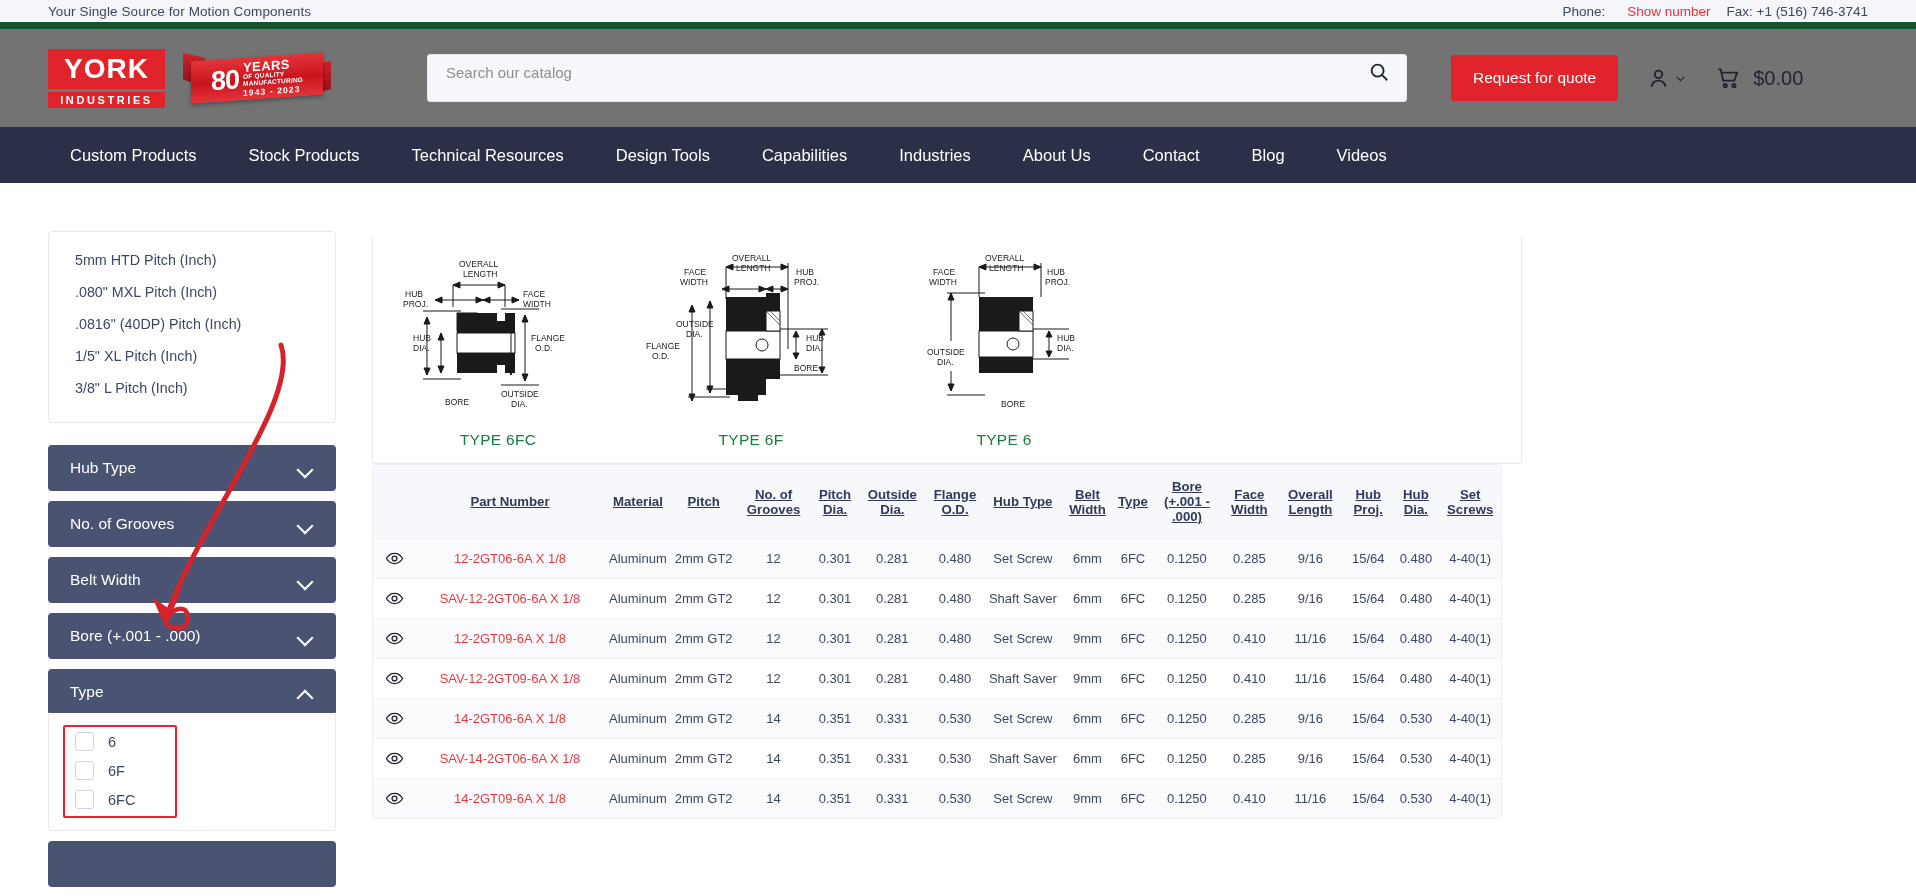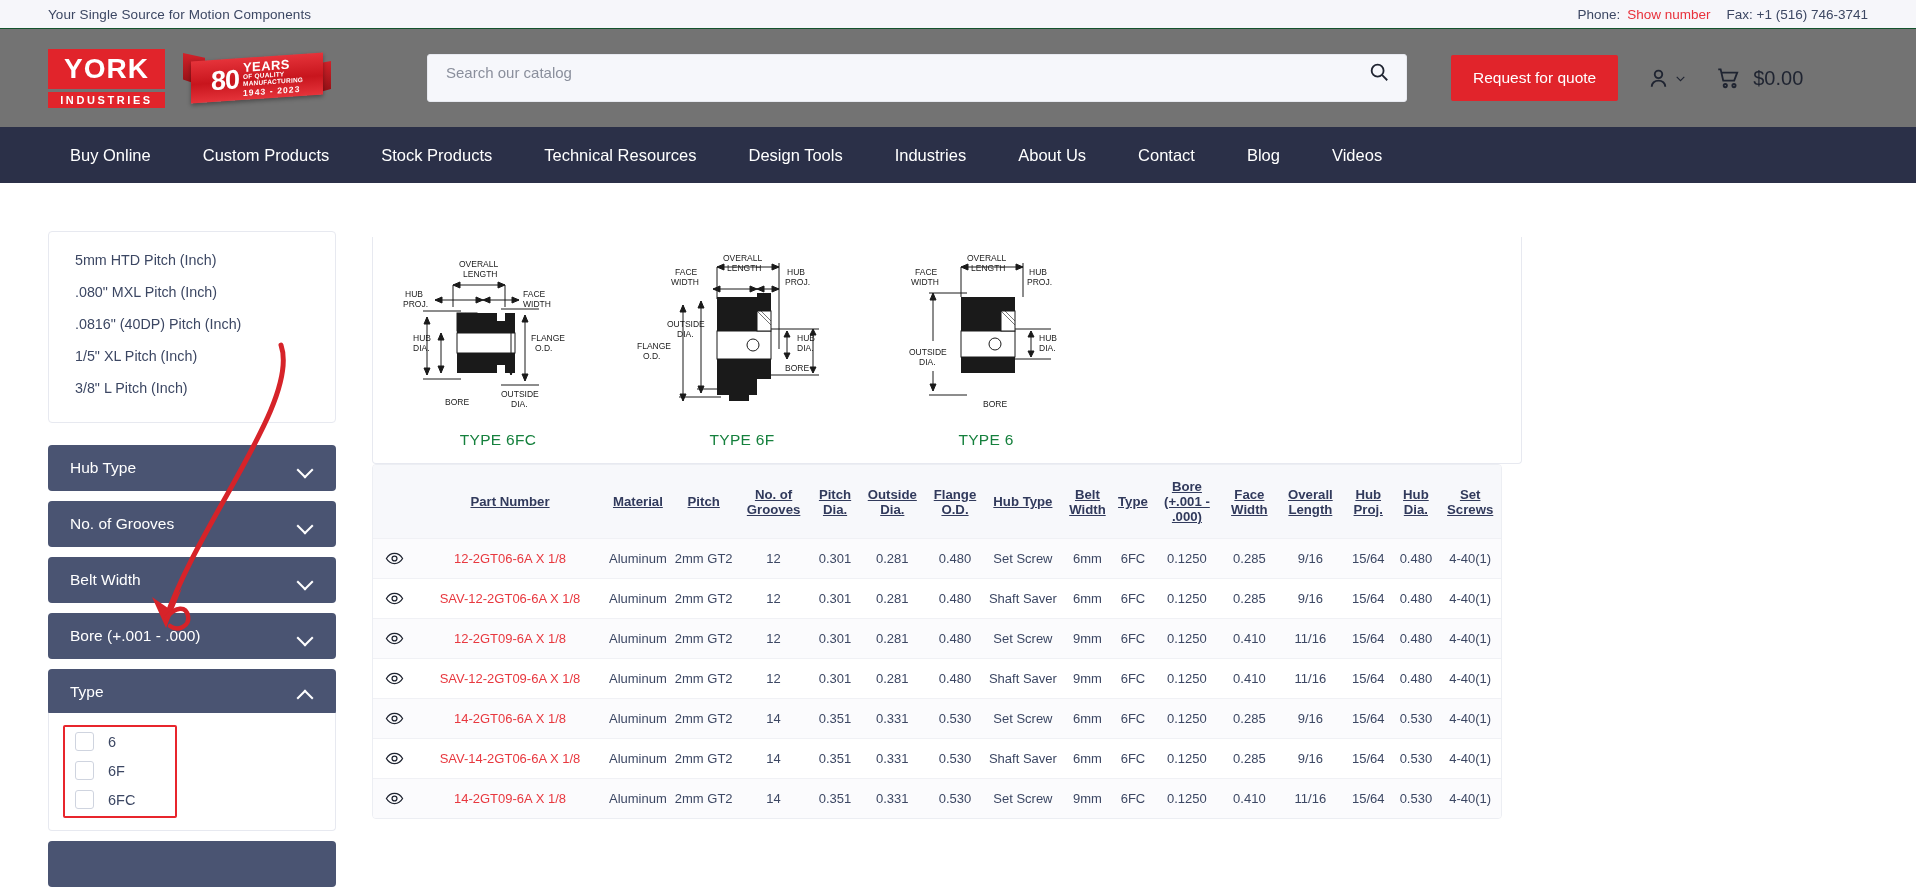--- a/index.html
+++ b/index.html
@@ -8,31 +8,31 @@
     overflow: hidden;
     background: #ffffff;
     font-family: "Liberation Sans", sans-serif;
     color: #333;
   }
 
   
   .topbar {
     height: 29px;
     background: #f6f6fa;
-    border-bottom: 1px solid #14532d;
+    border-bottom: 7px solid #14532d;
     display: flex;
     align-items: center;
     justify-content: space-between;
     padding: 0 48px 0 48px;
     font-size: 13.5px;
     color: #3c4763;
   }
   .topbar-left { letter-spacing: .1px; }
   .topbar-right { display: flex; align-items: center; gap: 16px; }
-  .phone-group { display: flex; align-items: center; gap: 7px; }
+  .phone-group { display: flex; align-items: center; gap: 22px; }
   .show-number { color: #e8313b; cursor: pointer; }
 
   
   .header {
     height: 98px;
     background: #737373;
     display: flex;
     align-items: center;
     padding: 0 48px;
     gap: 0;
@@ -181,21 +181,21 @@
 
   
   .main { flex: 1; min-width: 0; padding-top: 6px; }
   .diagram-card {
     border: 1px solid #e7e9f0; border-top: none;
     border-radius: 0 0 4px 4px;
     padding: 8px 0 14px 0;
     background: #fff;
     width: 1150px;
   }
-  .diagrams { display: flex; gap: 6px; padding-left: 6px; }
+  .diagrams { display: flex; gap: 15px; padding-left: 6px; }
   .diag { width: 238px; text-align: center; }
   .diag svg { display: block; margin: 0 auto; }
   .diag-cap {
     font-size: 15.5px; color: #15803d; letter-spacing: .3px;
     margin-top: 6px; font-family: "Liberation Sans", sans-serif;
   }
   .prodcount { font-size: 15px; color: #3c4763; margin: 34px 0 18px 2px; }
 
   
   .tablewrap { border: 1px solid #eceef3; border-radius: 4px; overflow: hidden; width: 1130px; }
@@ -291,25 +291,25 @@
         <path d="M3 4h2.2l2.4 10.4h10.1L20.5 7H6"></path>
           <circle cx="9.5" cy="19" r="1.5"></circle>
           <circle cx="17.5" cy="19" r="1.5"></circle>
       </svg>
       <span class="cart-total">$0.00</span>
     </div>
   </div>
 </div>
 
 <div class="nav" id="mainnav">
-    <a href="#">Buy Online</a>
     <a href="#">Custom Products</a>
     <a href="#">Stock Products</a>
     <a href="#">Technical Resources</a>
     <a href="#">Design Tools</a>
+    <a href="#">Capabilities</a>
     <a href="#">Industries</a>
     <a href="#">About Us</a>
     <a href="#">Contact</a>
     <a href="#">Blog</a>
     <a href="#">Videos</a>
   </div>
 
 <div class="content">
 
   <div class="sidebar">

